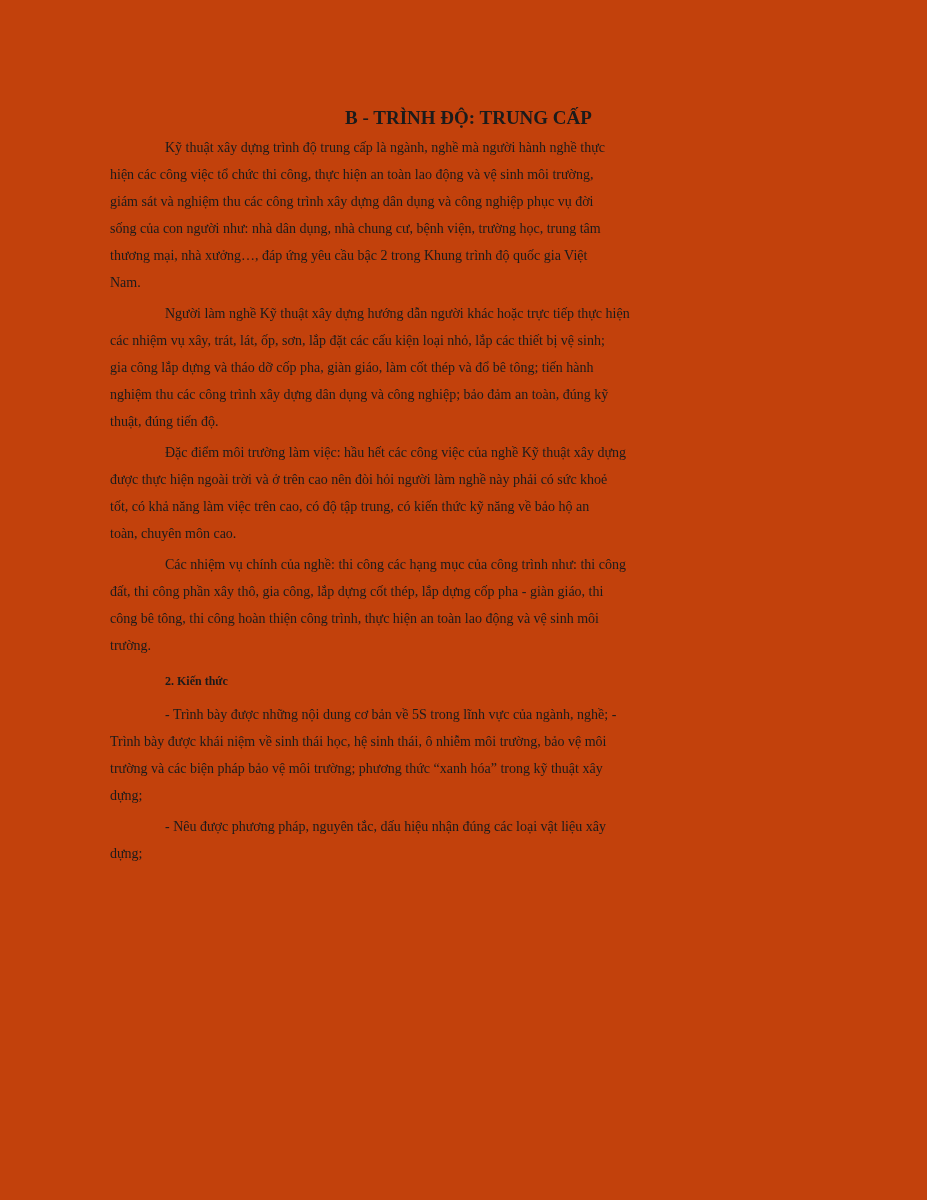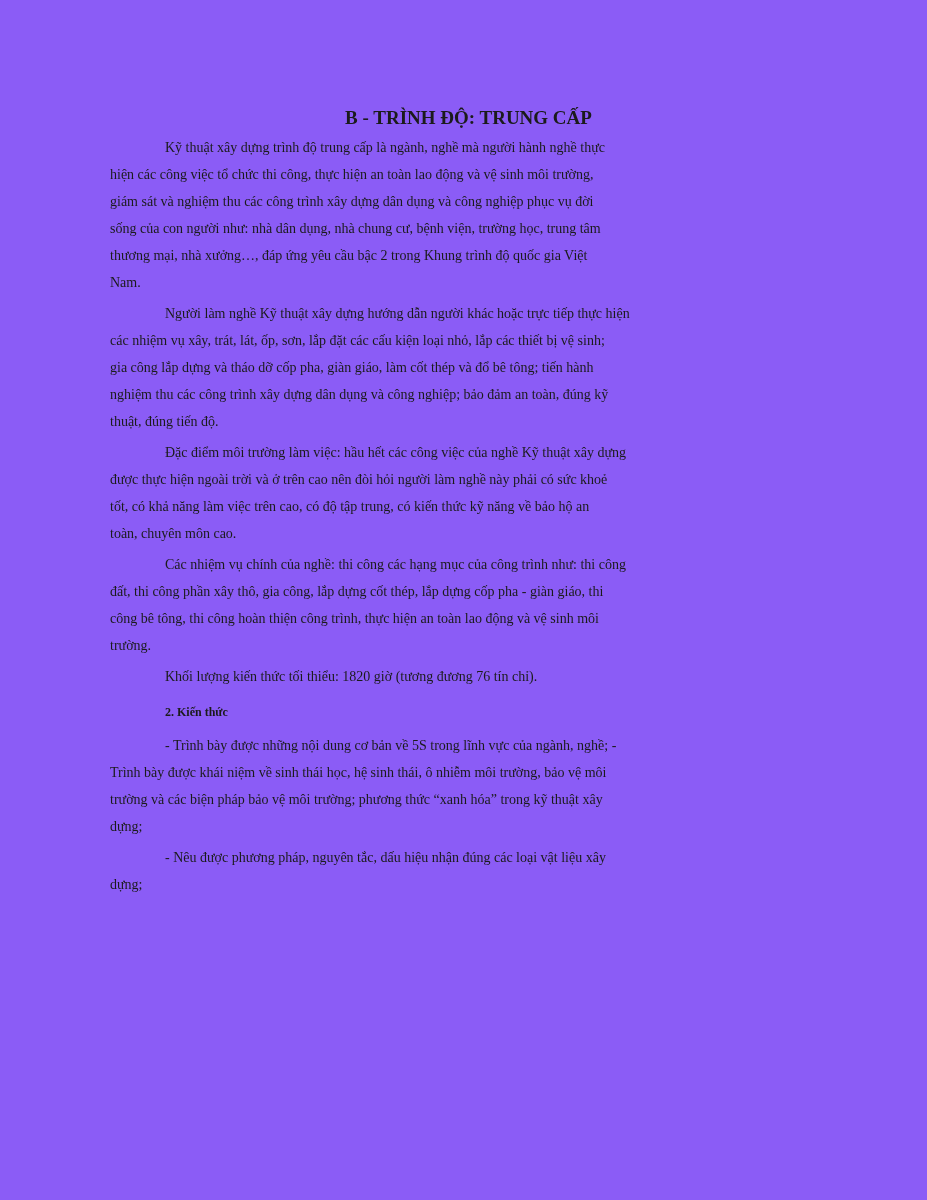--- a/index.html
+++ b/index.html
@@ -4,21 +4,21 @@
 <style>
   html, body {
     margin: 0;
     padding: 0;
     background: #ffffff;
   }
   .page {
     position: relative;
     width: 927px;
     height: 1200px;
-    background: #8b5cf6;
+    background: #c2410c;
     box-sizing: border-box;
     padding: 106px 100px 0 110px;
     font-family: "Liberation Serif", "DejaVu Serif", serif;
     color: #1b1b1b;
     overflow: hidden;
   }
   .doc-title {
     text-align: center;
     font-weight: bold;
     font-size: 19px;
@@ -77,21 +77,20 @@
   <p class="para">Đặc điểm môi trường làm việc: hầu hết các công việc của nghề Kỹ thuật xây dựng
 được thực hiện ngoài trời và ở trên cao nên đòi hỏi người làm nghề này phải có sức khoẻ
 tốt, có khả năng làm việc trên cao, có độ tập trung, có kiến thức kỹ năng về bảo hộ an
 toàn, chuyên môn cao.</p>
 
   <p class="para">Các nhiệm vụ chính của nghề: thi công các hạng mục của công trình như: thi công
 đất, thi công phần xây thô, gia công, lắp dựng cốt thép, lắp dựng cốp pha - giàn giáo, thi
 công bê tông, thi công hoàn thiện công trình, thực hiện an toàn lao động và vệ sinh môi
 trường.</p>
 
-  <p class="para">Khối lượng kiến thức tối thiểu: 1820 giờ (tương đương 76 tín chỉ).</p>
 
   <div class="heading-2">2. Kiến thức</div>
 
 
   <p class="para">- Trình bày được những nội dung cơ bản về 5S trong lĩnh vực của ngành, nghề; -
 Trình bày được khái niệm về sinh thái học, hệ sinh thái, ô nhiễm môi trường, bảo vệ môi
 trường và các biện pháp bảo vệ môi trường; phương thức “xanh hóa” trong kỹ thuật xây
 dựng;</p>
 
   <p class="para">- Nêu được phương pháp, nguyên tắc, dấu hiệu nhận đúng các loại vật liệu xây

